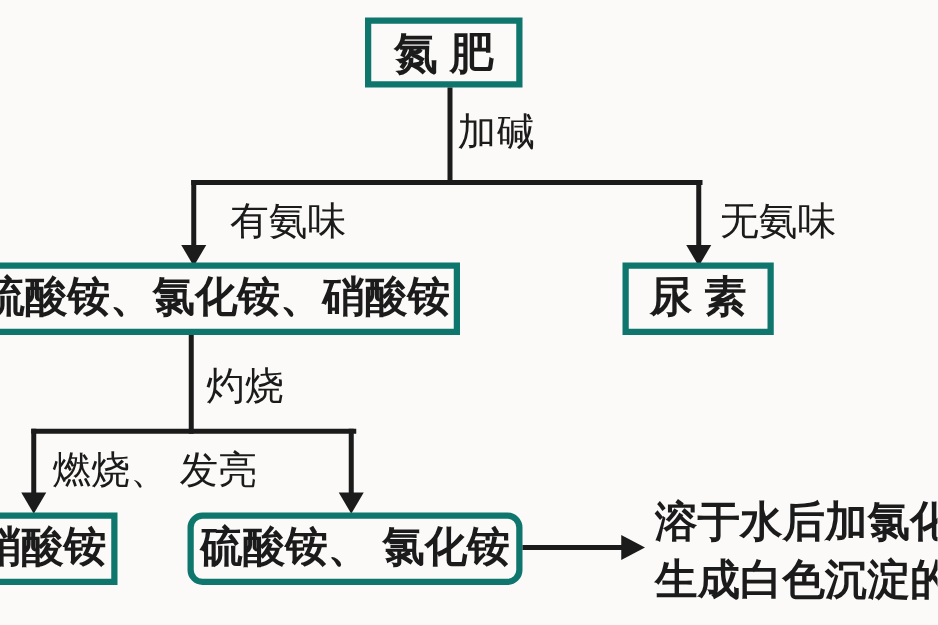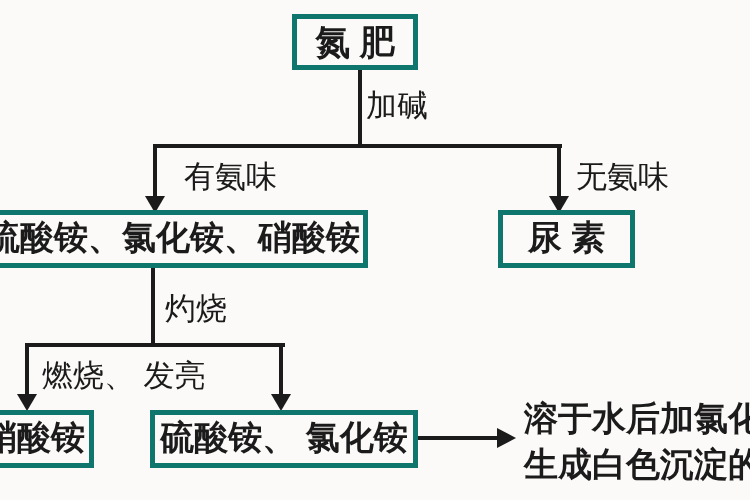--- a/index.html
+++ b/index.html
@@ -80,41 +80,41 @@
   <div class="lbl" style="left:184px; top:161px; font-size:31px;">有氨味</div>
 
   <div class="box" style="left:-22px; top:210px; width:390px; height:58px; font-size:34px;">
     <span>硫酸铵、氯化铵、硝酸铵</span>
   </div>
 
   <div class="vline" style="left:557px; top:144px; width:4px; height:54px;"></div>
   <div class="arrow-down" style="left:549px; top:196px;"></div>
   <div class="lbl" style="left:576px; top:161px; font-size:31px;text-align:right;">无氨味</div>
 
-  <div class="box" style="left:498px; top:210px; width:137px; height:58px; font-size:34px;">
+  <div class="box" style="left:498px; top:210px; width:121px; height:58px; font-size:34px;">
     <span>尿  素</span>
   </div>
 
   <div class="vline" style="left:151px; top:268px; width:4px; height:79px;"></div>
   <div class="lbl" style="left:165px; top:293px; font-size:31px;">灼烧</div>
 
   <div class="hline" style="left:25px; top:343px; width:260px; height:4px;"></div>
 
   <div class="vline" style="left:25px; top:343px; width:4px; height:52px;"></div>
   <div class="arrow-down" style="left:17px; top:394px;"></div>
   <div class="lbl" style="left:42px; top:360px; font-size:31px;text-align:center;">燃烧、 发亮</div>
 
   <div class="box" style="left:-26px; top:410px; width:120px; height:58px; font-size:34px;">
     <span>硝酸铵</span>
   </div>
 
   <div class="vline" style="left:279px; top:343px; width:4px; height:52px;"></div>
   <div class="arrow-down" style="left:271px; top:394px;"></div>
 
-  <div class="box" style="left:150px; top:410px; width:268px; height:58px; font-size:34px;">
+  <div class="box" style="left:150px; top:410px; width:268px; height:58px; font-size:34px;border-radius:12px;">
     <span>硫酸铵、 氯化铵</span>
   </div>
 
   <div class="hline" style="left:418px; top:436px; width:82px; height:4px;"></div>
   <div class="arrow-right" style="left:497px; top:428px;"></div>
 
   <div class="note" style="left:524px; top:395px;">
     <div>溶于水后加氯化</div>
     <div>生成白色沉淀的</div>
   </div>

